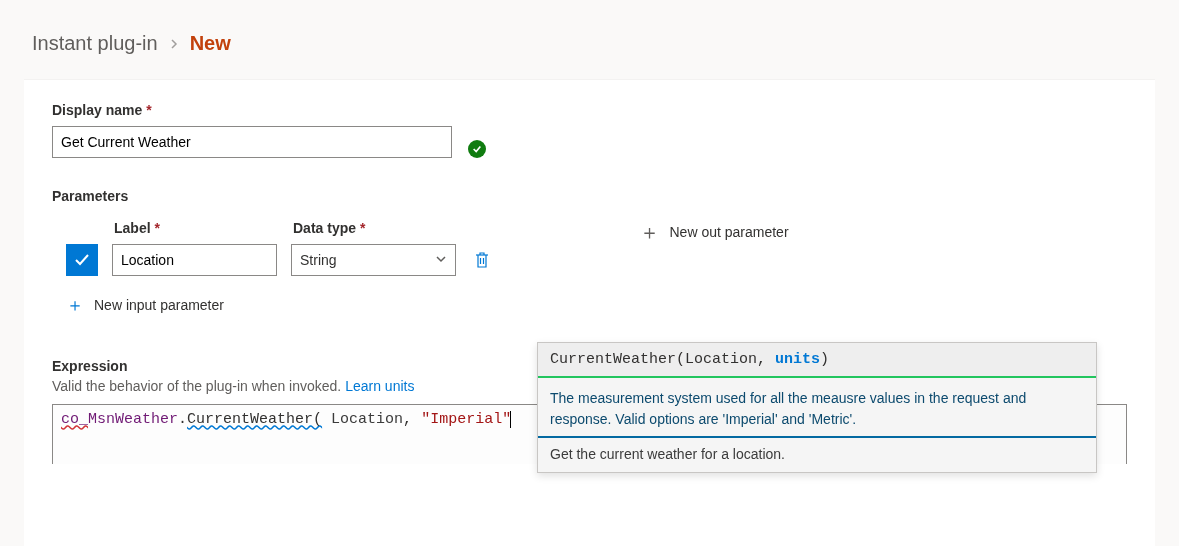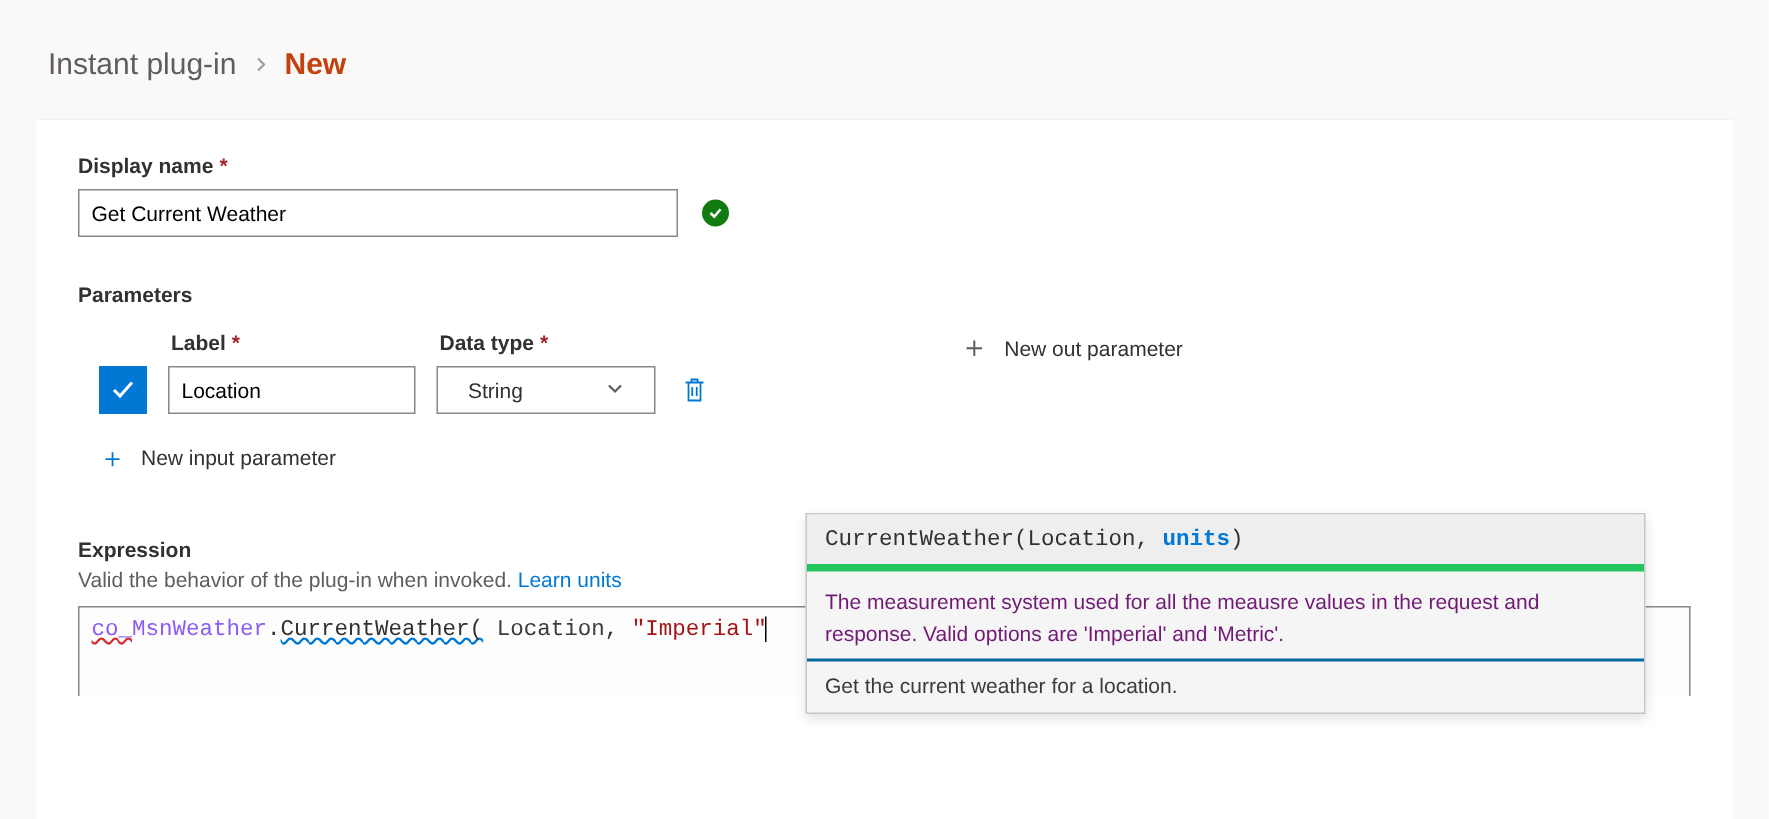--- a/index.html
+++ b/index.html
@@ -34,21 +34,21 @@
     font-size: 14px;
     margin-bottom: 8px;
     display: flex;
     align-items: center;
     gap: 4px;
     text-align: center;
   }
   .req { color: #a4262c; }
   .row-displayname {
     display: flex;
-    align-items: center;
+    align-items: flex-end;
     gap: 16px;
     margin-bottom: 30px;
   }
   .text-input {
     border: 1px solid #8a8886;
     height: 32px;
     padding: 0 8px;
     font-size: 14px;
     font-family: inherit;
     width: 400px;
@@ -99,22 +99,22 @@
     height: 32px;
     padding: 0 8px;
     font-size: 14px;
     font-family: inherit;
     width: 165px;
     background: #fff;
   }
   .select {
     border: 1px solid #8a8886;
     height: 32px;
-    width: 146px;
-    padding: 0 20px;
+    width: 165px;
+    padding: 0 8px;
     display: flex;
     align-items: center;
     justify-content: space-between;
     background: #fff;
     cursor: pointer;
   }
   .select .chev-down svg { width: 12px; height: 12px; stroke: #605e5c; stroke-width: 1.5; fill: none; }
   .delete-btn {
     width: 24px; height: 32px;
     display: flex; align-items: center; justify-content: center;
@@ -150,48 +150,48 @@
   .formula-box {
     border: 1px solid #8a8886;
     border-bottom: none;
     height: 60px;
     padding: 6px 8px;
     font-family: 'Consolas', 'Courier New', monospace;
     font-size: 15px;
     background: #fdfdfd;
     white-space: pre;
   }
-  .fx-obj { color: #8b5cf6; }
+  .fx-obj { color: #701a75; }
   .fx-param { color: #3b3b3b; }
   .fx-str { color: #a31515; }
   .fx-underline-red { text-decoration: underline wavy #d13438; text-decoration-skip-ink: none; }
   .fx-underline-blue { text-decoration: underline wavy #0078d4; text-decoration-skip-ink: none; }
   .cursor-caret { display: inline-block; border-right: 1px solid #000; height: 17px; vertical-align: middle; margin-left: -1px; }
   .intellisense {
     position: absolute;
     left: 537px;
     top: 342px;
     width: 560px;
     border: 1px solid #c8c6c4;
     background: #f5f5f5;
     box-shadow: 0 3px 8px rgba(0,0,0,0.12);
     z-index: 10;
   }
   .intellisense .sig {
     background: #eeeeee;
-    border-bottom: 5px solid #22c55e;
+    border-bottom: 2px solid #22c55e;
     padding: 8px 12px;
     font-family: 'Consolas', 'Courier New', monospace;
     font-size: 15px;
   }
   .intellisense .sig .current { color: #0078d4; font-weight: 600; }
   .intellisense .desc1 {
     padding: 10px 12px 6px 12px;
     font-size: 14px;
-    color: #701a75;
+    color: #0c4a6e;
     line-height: 1.5;
   }
   .intellisense .desc2 {
     padding: 8px 12px 10px 12px;
     font-size: 14px;
     color: #3b3b3b;
     border-top: 2px solid #0369a1;
   }
 </style>
 </head>

